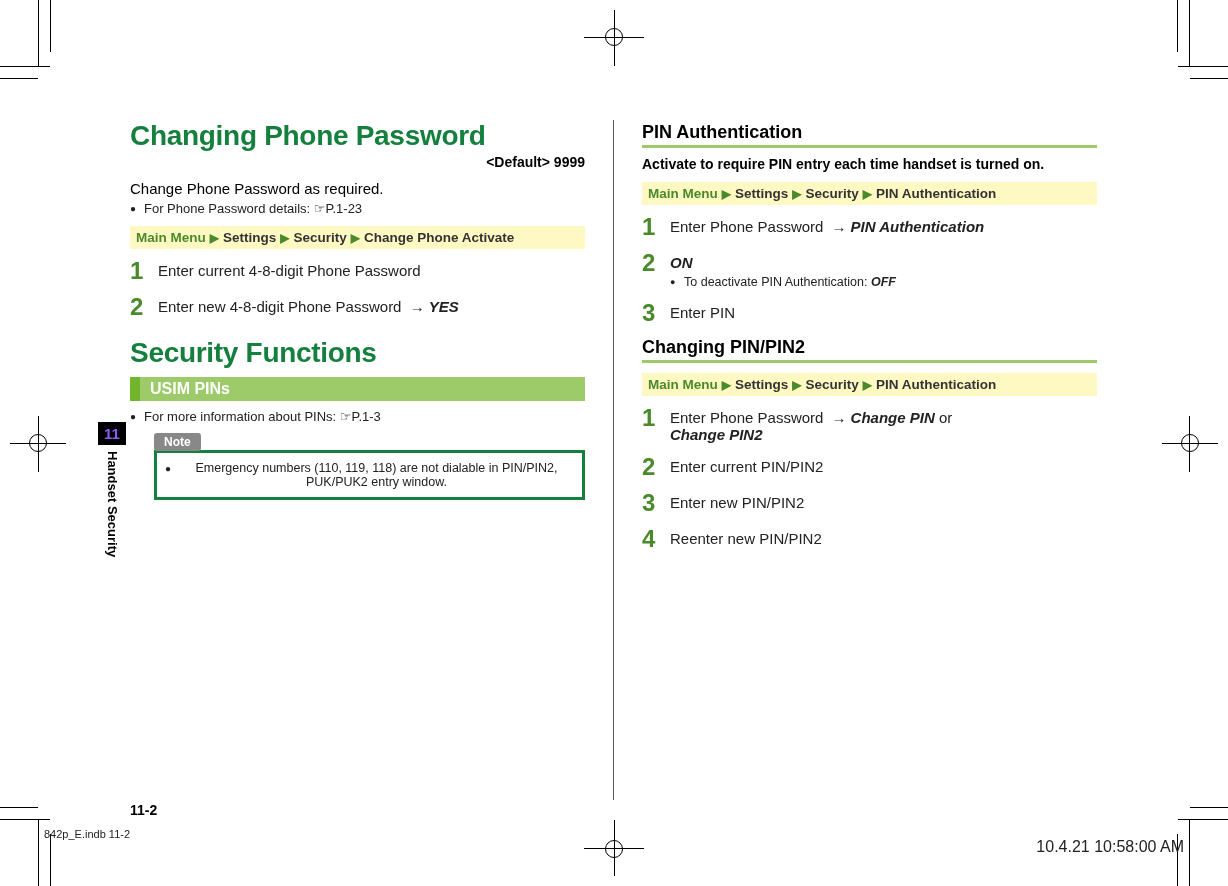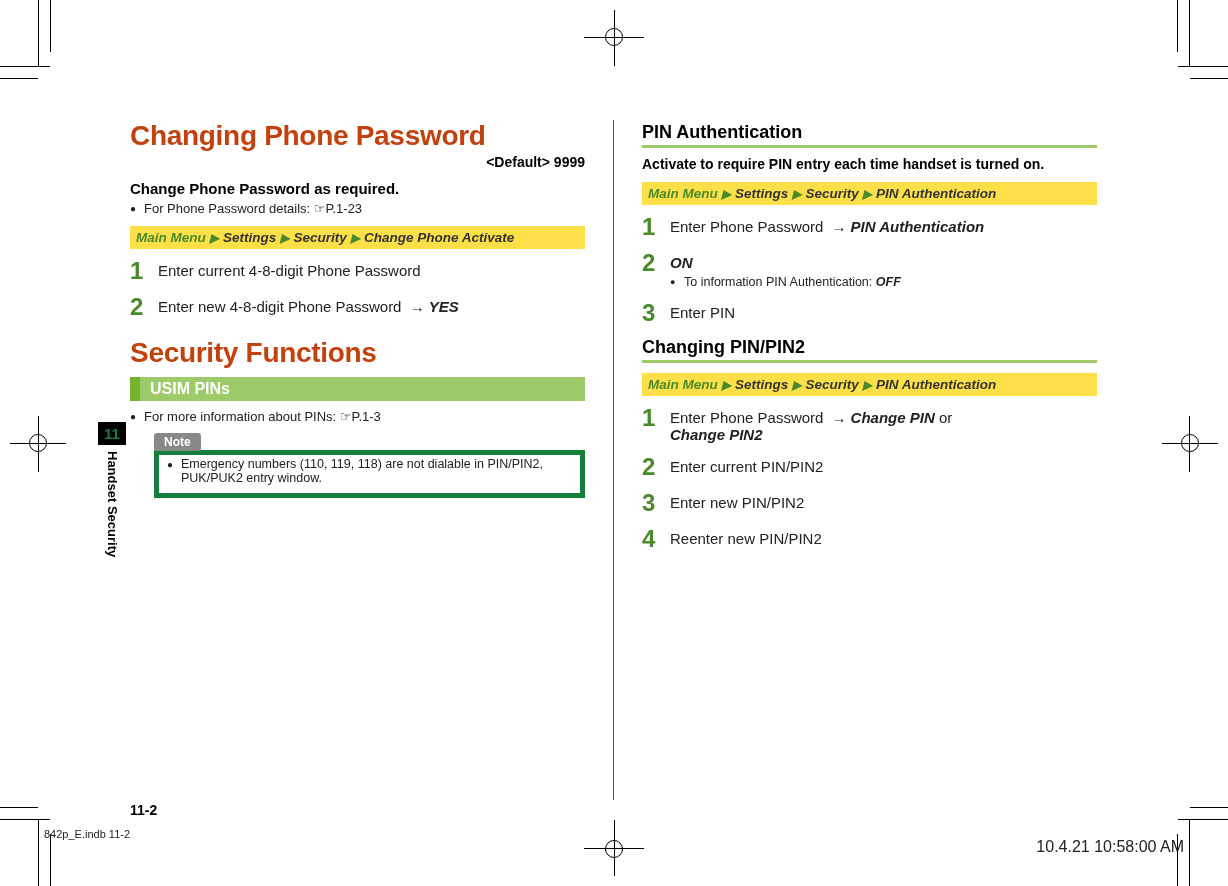--- a/index.html
+++ b/index.html
@@ -32,59 +32,58 @@
   }
   .col {
     width: 455px;
   }
   .divider {
     width: 1px;
     background: #555;
     height: 680px;
   }
   .h1-green {
-    color: #c2410c;
+    color: #15803d;
     font-size: 28px;
     font-weight: 700;
     margin-bottom: 2px;
     letter-spacing: -0.3px;
   }
   .default-tag {
     text-align: right;
     font-size: 14px;
     font-weight: 600;
   }
   .intro {
     font-size: 15px;
-    font-weight: 700;
+    font-weight: 400;
     margin-top: 10px;
   }
   .bullet {
     font-size: 13px;
     margin-top: 4px;
     padding-left: 14px;
     position: relative;
     color: #222;
   }
   .bullet::before {
     content: "●";
     position: absolute;
     left: 0;
     font-size: 10px;
     top: 2px;
   }
   .nav-bar {
-    background: #fde047;
+    background: #fef9c3;
     padding: 4px 6px;
     font-size: 13.5px;
     font-weight: 700;
     color: #333;
     margin-top: 10px;
     margin-bottom: 10px;
-    font-style: italic;
   }
   .nav-bar .mm { color: #4a8a2a; }
   .arrow { color: #4a8a2a; font-weight:700; margin:0 4px; font-size:12px; }
   .step {
     display: flex;
     align-items: flex-start;
     margin: 10px 0 12px;
   }
   .step-num {
     color: #4a8a2a;
@@ -126,24 +125,25 @@
   .note-label {
     display: inline-block;
     background: #888;
     color: #fff;
     font-weight: 700;
     font-size: 12px;
     padding: 2px 10px;
     border-radius: 3px;
   }
   .note-box {
-    border: 5px solid #15803d;
-    padding: 2px 8px 8px;
+    border: 3px solid #15803d;
+    padding: 8px 8px 8px;
     font-size: 12.5px;
     margin-top: -1px;
+    text-align: center;
   }
   .h2 {
     font-size: 18px;
     font-weight: 700;
     border-bottom: 3px solid #9dcb6a;
     padding-bottom: 2px;
     margin-bottom: 8px;
     margin-top: 2px;
   }
   .intro-bold {
@@ -153,21 +153,21 @@
   }
   .chapter-tab {
     position: absolute;
     left: -32px;
     top: 302px;
     width: 28px;
     text-align: center;
   }
   .chapter-tab .num {
     background: #000;
-    color: #15803d;
+    color: #8b5cf6;
     font-weight: 700;
     font-size: 15px;
     padding: 3px 0;
   }
   .chapter-tab .label {
     writing-mode: vertical-rl;
     font-weight: 700;
     font-size: 13px;
     margin: 6px auto 0;
   }
@@ -289,21 +289,21 @@
         <div class="step-num">1</div>
         <div class="step-body">
           <span>Enter Phone Password </span><span class="rarrow">→</span><span class="bi">PIN Authentication</span>
         </div>
       </div>
       <div class="step">
         <div class="step-num">2</div>
         <div class="step-body">
           <span class="bi">ON</span>
           <div class="sub-bullet">
-            <span>To information PIN Authentication: </span><span class="bi">OFF</span>
+            <span>To deactivate PIN Authentication: </span><span class="bi">OFF</span>
           </div>
         </div>
       </div>
       <div class="step">
         <div class="step-num">3</div>
         <div class="step-body">Enter PIN</div>
       </div>
 
       <div class="h2" style="margin-top:6px;">Changing PIN/PIN2</div>
 

